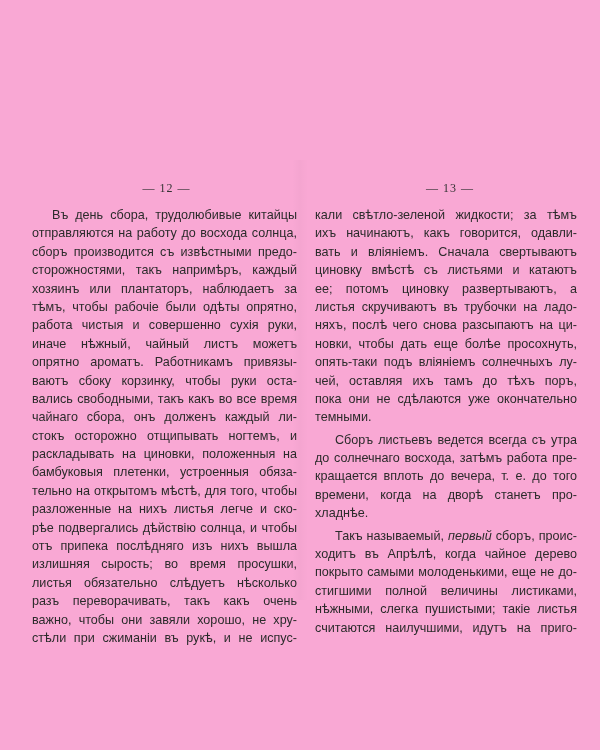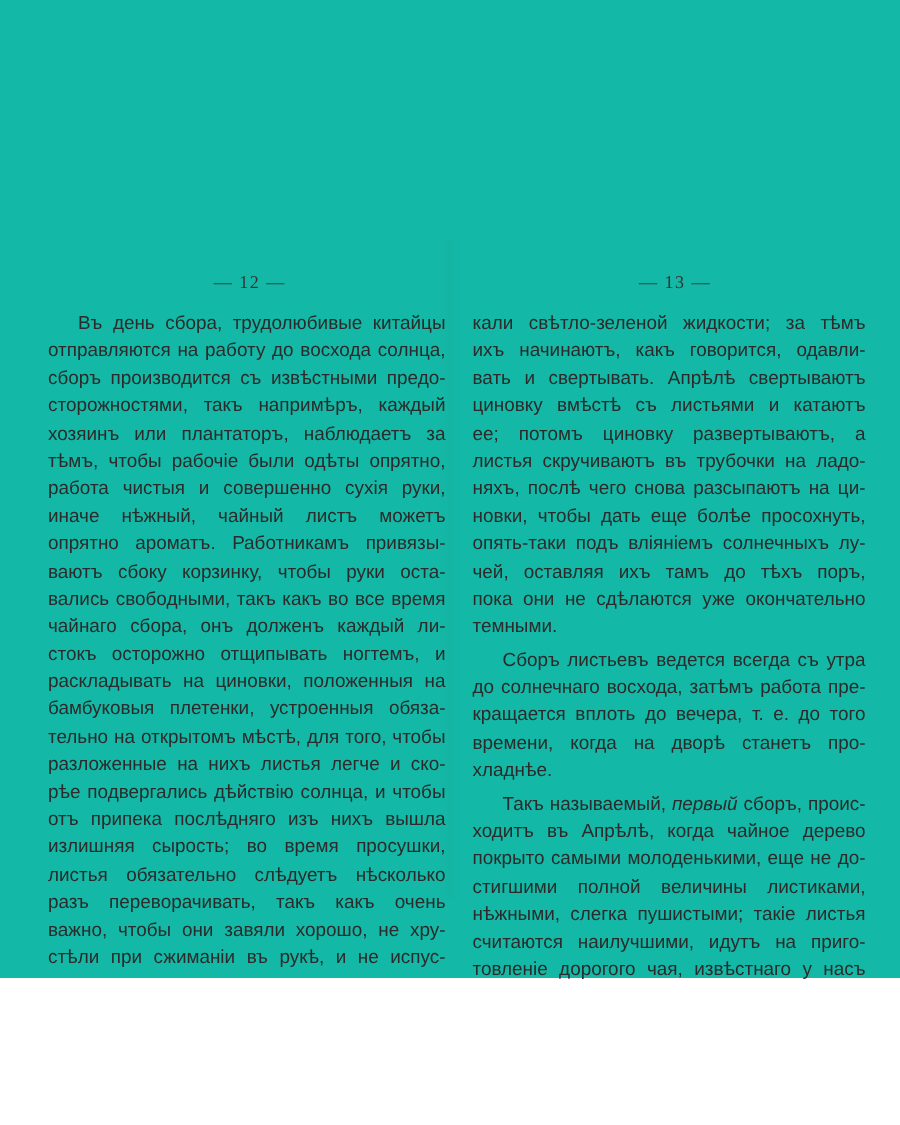--- a/index.html
+++ b/index.html
@@ -13,22 +13,22 @@
       position: relative;
       overflow: hidden;
       font-family: "DejaVu Serif", "Liberation Serif", serif;
       color: #2a2a2a;
     }
     .spread {
       position: absolute;
       left: 0;
       top: 0;
       width: 600px;
-      height: 652px;
-      background: #14b8a6;
+      height: 750px;
+      background: #f9a8d4;
     }
     .page {
       position: absolute;
       top: 180px;
       width: 265px;
     }
     .page.left { left: 32px; }
     .page.right { left: 315px; width: 262px; }
     .page-number {
       text-align: center;
@@ -105,21 +105,21 @@
       </div>
     </div>
   </div>
 
   <div class="page right">
     <div class="page-number">— 13 —</div>
     <div class="body-text">
       <div>
         <span class="line">кали свѣтло-зеленой жидкости; за тѣмъ</span>
         <span class="line">ихъ начинаютъ, какъ говорится, одавли-</span>
-        <span class="line">вать и свертывать. Апрѣлѣ свертываютъ</span>
+        <span class="line">вать и вліяніемъ. Сначала свертываютъ</span>
         <span class="line">циновку вмѣстѣ съ листьями и катаютъ</span>
         <span class="line">ее; потомъ циновку развертываютъ, а</span>
         <span class="line">листья скручиваютъ въ трубочки на ладо-</span>
         <span class="line">няхъ, послѣ чего снова разсыпаютъ на ци-</span>
         <span class="line">новки, чтобы дать еще болѣе просохнуть,</span>
         <span class="line">опять-таки подъ вліяніемъ солнечныхъ лу-</span>
         <span class="line">чей, оставляя ихъ тамъ до тѣхъ поръ,</span>
         <span class="line">пока они не сдѣлаются уже окончательно</span>
         <span class="line last">темными.</span>
       </div>
@@ -132,17 +132,16 @@
         <span class="line last">хладнѣе.</span>
       </div>
       <div class="para-gap"></div>
       <div>
         <span class="line indent"><span>Такъ называемый, </span><span class="italic">первый</span><span> сборъ, проис-</span></span>
         <span class="line">ходитъ въ Апрѣлѣ, когда чайное дерево</span>
         <span class="line">покрыто самыми молоденькими, еще не до-</span>
         <span class="line">стигшими полной величины листиками,</span>
         <span class="line">нѣжными, слегка пушистыми; такіе листья</span>
         <span class="line">считаются наилучшими, идутъ на приго-</span>
-        <span class="line">товленіе дорогого чая, извѣстнаго у насъ</span>
       </div>
     </div>
   </div>
 </div>
 
 </body></html>

